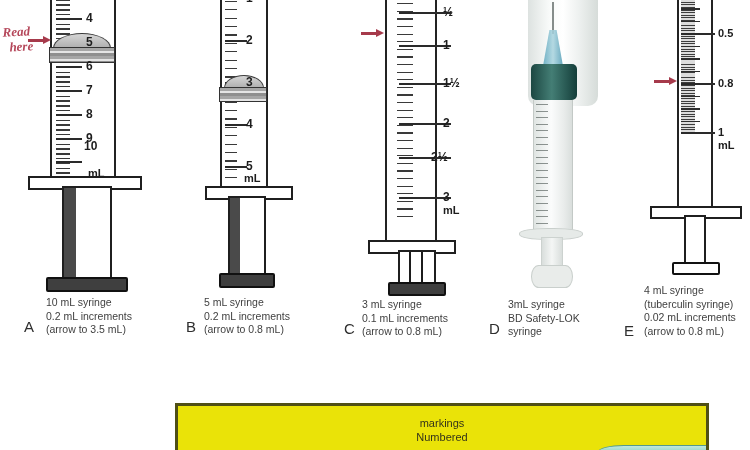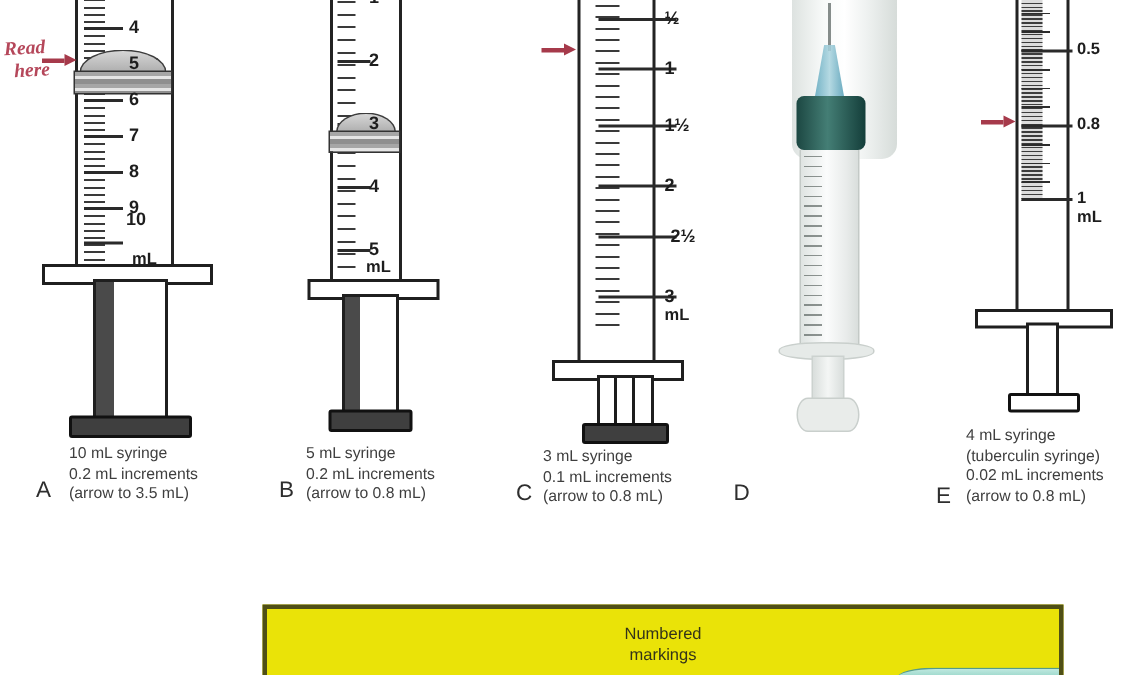--- a/index.html
+++ b/index.html
@@ -113,21 +113,21 @@
       <div class="maj" style="left:12px;top:26px;width:52px;"></div>
       <div class="maj" style="left:12px;top:59px;width:52px;"></div>
       <div class="maj" style="left:12px;top:97px;width:52px;"></div>
       <div class="maj" style="left:12px;top:137px;width:52px;"></div>
       <div class="maj" style="left:12px;top:171px;width:52px;"></div>
       <div class="maj" style="left:12px;top:211px;width:52px;"></div>
       <span class="num" style="left:56px;top:26px;">½</span>
       <span class="num" style="left:56px;top:59px;">1</span>
       <span class="num" style="left:56px;top:97px;">1½</span>
       <span class="num" style="left:56px;top:137px;">2</span>
-      <span class="num" style="left:60px;top:171px;">2½</span>
+      <span class="num" style="left:44px;top:171px;">2½</span>
       <span class="num" style="left:56px;top:211px;">3</span>
       <span class="unit" style="left:56px;top:224px;">mL</span>
     </div>
     <div class="flange" style="left:33px;top:240px;width:84px;height:10px;"></div>
     <div class="rod" style="left:63px;top:250px;width:34px;height:32px;background:linear-gradient(to right,#fff 0 9px,#1c1c1c 9px 11px,#fff 11px 21px,#1c1c1c 21px 23px,#fff 23px);"></div>
     <div class="thumb" style="left:53px;top:282px;width:54px;height:10px;"></div>
   </div>
 
   <div class="syr" style="left:485px;width:145px;height:295px;">
     <div class="d-sheath" style="left:43px;top:0;width:70px;height:106px;"></div>
@@ -175,30 +175,35 @@
   </div>
 
   <span class="letter" style="left:344px;top:320px;">C</span>
   <div class="caption" style="left:362px;top:298px;">
     <div>3 mL syringe</div>
     <div>0.1 mL increments</div>
     <div>(arrow to 0.8 mL)</div>
   </div>
 
   <span class="letter" style="left:489px;top:320px;">D</span>
+  <div class="caption" style="left:508px;top:298px;">
+    <div>3mL syringe</div>
+    <div>BD Safety-LOK</div>
+    <div>syringe</div>
+  </div>
 
   <span class="letter" style="left:624px;top:322px;">E</span>
   <div class="caption" style="left:644px;top:284px;">
     <div>4 mL syringe</div>
     <div>(tuberculin syringe)</div>
     <div>0.02 mL increments</div>
     <div>(arrow to 0.8 mL)</div>
   </div>
 
   <div id="callout" style="left:175px;top:403px;width:528px;height:47px;">
     <div style="padding-top:10px;">
+      <div>markings</div>
       <div>Numbered</div>
-      <div>markings</div>
     </div>
     <div class="teal" style="left:420px;bottom:0;width:108px;height:7px;"></div>
   </div>
 
 </div>
 
 </body></html>

